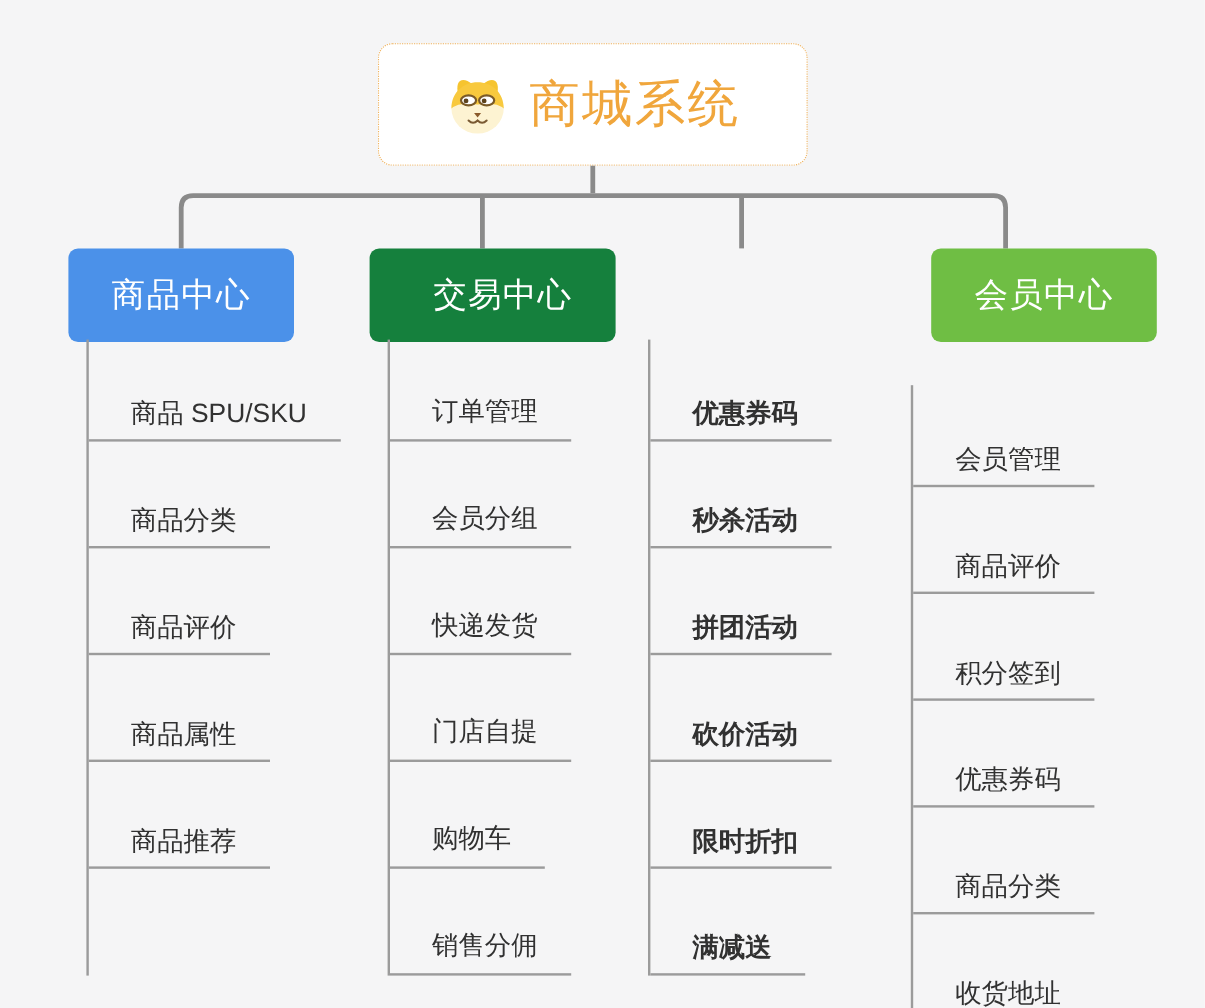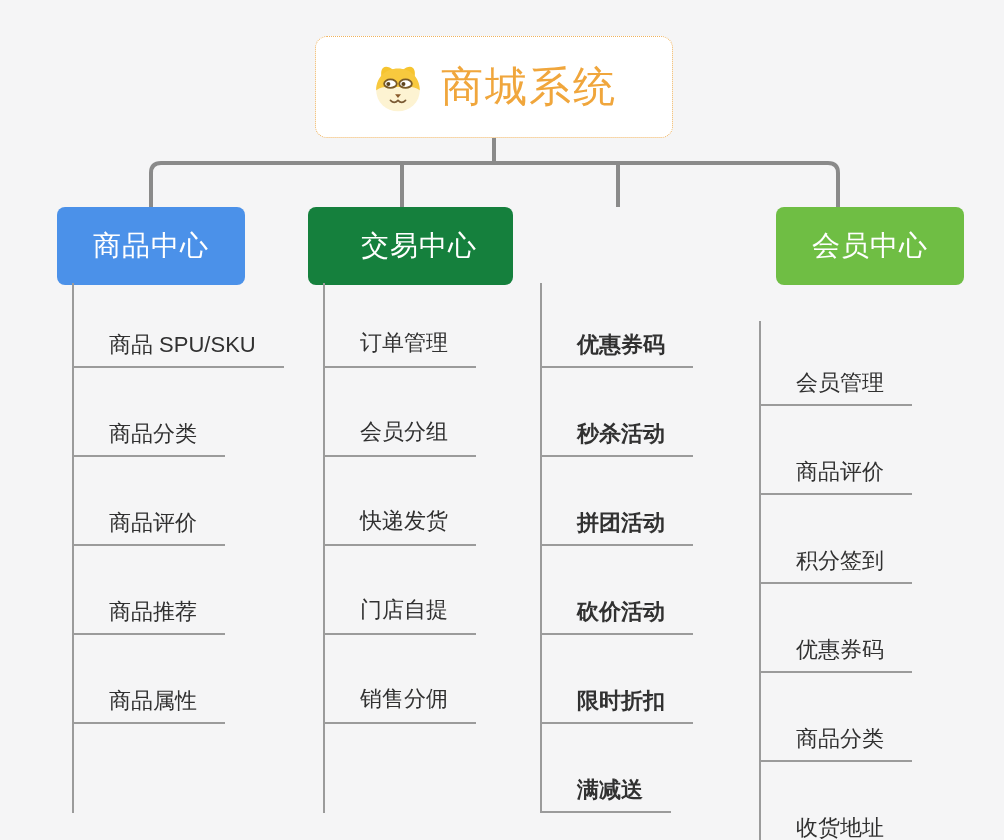--- a/index.html
+++ b/index.html
@@ -139,41 +139,44 @@
     <div class="leaf">
         <span class="leaf-label">商品 SPU/SKU</span>
       </div>
     <div class="leaf">
         <span class="leaf-label">商品分类</span>
       </div>
     <div class="leaf">
         <span class="leaf-label">商品评价</span>
       </div>
     <div class="leaf">
+        <span class="leaf-label">商品属性</span>
+      </div>
+    <div class="leaf">
         <span class="leaf-label">商品推荐</span>
       </div>
-    <div class="leaf">
-        <span class="leaf-label">商品属性</span>
-      </div>
   </div>
 
   <div class="leaf-list leaves-2">
     <div class="leaf">
         <span class="leaf-label">订单管理</span>
       </div>
     <div class="leaf">
         <span class="leaf-label">会员分组</span>
       </div>
     <div class="leaf">
         <span class="leaf-label">快递发货</span>
       </div>
     <div class="leaf">
         <span class="leaf-label">门店自提</span>
       </div>
     <div class="leaf">
+        <span class="leaf-label">购物车</span>
+      </div>
+    <div class="leaf">
         <span class="leaf-label">销售分佣</span>
       </div>
   </div>
 
   <div class="leaf-list leaves-3">
     <div class="leaf">
         <span class="leaf-label">优惠券码</span>
       </div>
     <div class="leaf">
         <span class="leaf-label">秒杀活动</span>

